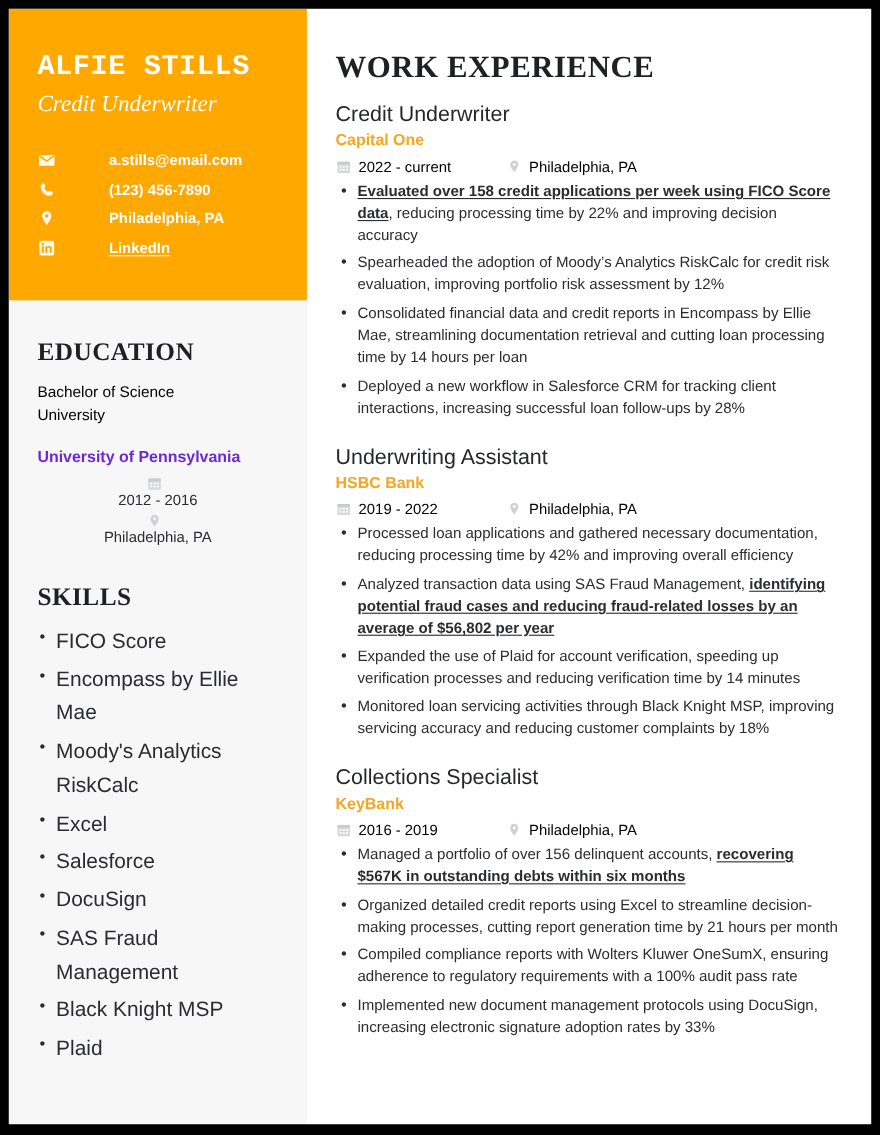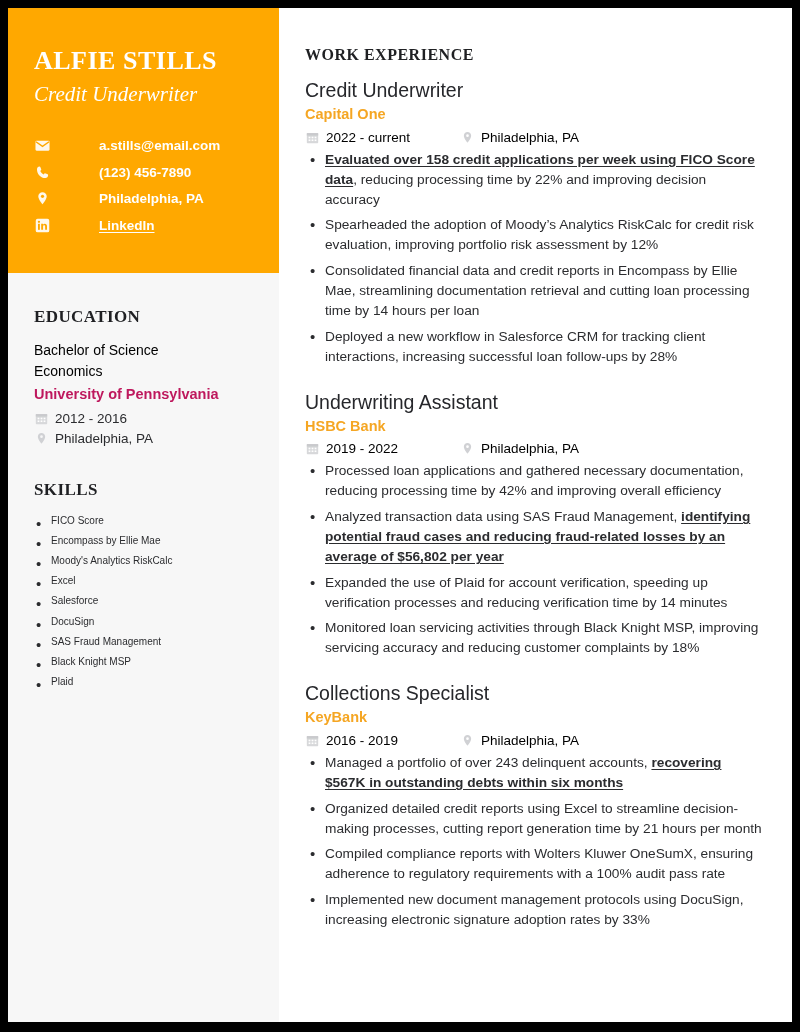--- a/index.html
+++ b/index.html
@@ -34,21 +34,21 @@
     background: #f7f7f7;
     position: relative;
   }
   .sidebar-header {
     background: #ffa800;
     padding: 38px 26px 30px 26px;
     box-sizing: border-box;
     min-height: 253px;
   }
   .name {
-    font-family: Liberation Serif, serif;
+    font-family: Liberation Mono, monospace;
     font-weight: bold;
     font-size: 26px;
     letter-spacing: 0.5px;
     color: #ffffff;
     margin: 0 0 6px 0;
     line-height: 1.15;
   }
   .job-title {
     font-family: "Liberation Serif", "DejaVu Serif", serif;
     font-style: italic;
@@ -89,61 +89,62 @@
   
   .side-section {
     padding: 0 26px;
   }
   .side-section.education { padding-top: 34px; }
   .side-section.skills { padding-top: 34px; }
 
   .side-heading {
     font-family: "Liberation Serif", "DejaVu Serif", serif;
     font-weight: bold;
-    font-size: 17px;
+    font-size: 23px;
     letter-spacing: 0.4px;
     color: #1f2023;
     margin: 0 0 13px 0;
   }
   .edu-line {
     font-size: 14px;
     color: #000000;
     line-height: 1.5;
   }
   .edu-school {
     font-size: 14.5px;
     font-weight: bold;
-    color: #be185d;
+    color: #6d28d9;
     line-height: 1.55;
-    margin-top: 1px;
+    margin-top: 17px;
   }
   .meta-row {
     display: flex;
     align-items: center;
     font-size: 13.5px;
     color: #2b2c2f;
     margin-top: 5px;
+    flex-direction: column;
   }
   .meta-row .ico {
     width: 14px;
     flex: 0 0 14px;
     margin-right: 7px;
     display: inline-flex;
     align-items: center;
     justify-content: center;
   }
   .skill-list {
     list-style: none;
     margin: 0;
     padding: 0;
   }
   .skill-item {
     position: relative;
     padding-left: 17px;
-    font-size: 10px;
+    font-size: 19px;
     color: #2b2c2f;
     line-height: 1.62;
     margin-bottom: 4px;
   }
   .skill-item::before {
     content: "•";
     position: absolute;
     left: 2px;
     top: -1px;
     font-size: 15px;
@@ -153,21 +154,21 @@
   
   .main {
     flex: 1 1 auto;
     background: #ffffff;
     padding: 38px 28px 0 26px;
     box-sizing: border-box;
   }
   .main-heading {
     font-family: "Liberation Serif", "DejaVu Serif", serif;
     font-weight: bold;
-    font-size: 16px;
+    font-size: 28px;
     letter-spacing: 0.5px;
     color: #1f2023;
     margin: 0 0 14px 0;
   }
   .job { margin-bottom: 23px; }
   .job:last-child { margin-bottom: 0; }
   .job-role {
     font-size: 19.5px;
     color: #26272b;
     margin: 0 0 2px 0;
@@ -286,21 +287,21 @@
           </span>
           <a class="contact-link" href="#">LinkedIn</a>
         </li>
 
       </ul>
     </div>
 
     <section class="side-section education">
       <h2 class="side-heading">EDUCATION</h2>
       <div class="edu-line">Bachelor of Science</div>
-      <div class="edu-line">Economics</div>
+      <div class="edu-line">University</div>
       <div class="edu-school">University of Pennsylvania</div>
       <div class="meta-row">
         <span class="ico">
           <svg width="13" height="13" viewBox="0 0 16 16">
               <rect x="1" y="2.6" width="14" height="12.4" rx="1" fill="#d7d8da"></rect>
               <rect x="1" y="2.6" width="14" height="3" fill="#c9cacd"></rect>
               <rect x="3.2" y="7" width="2.2" height="2" fill="#ffffff"></rect>
               <rect x="6.9" y="7" width="2.2" height="2" fill="#ffffff"></rect>
               <rect x="10.6" y="7" width="2.2" height="2" fill="#ffffff"></rect>
               <rect x="3.2" y="10.4" width="2.2" height="2" fill="#ffffff"></rect>
@@ -436,21 +437,21 @@
               <span class="ico">
                 <svg width="13" height="13" viewBox="0 0 16 16">
                   <path d="M8 1.2c-2.5 0-4.5 2-4.5 4.5 0 3.3 4.5 8.6 4.5 8.6s4.5-5.3 4.5-8.6c0-2.5-2-4.5-4.5-4.5z" fill="#d0d1d4"></path>
                   <circle cx="8" cy="5.7" r="1.6" fill="#ffffff"></circle>
                 </svg>
               </span>
               <span>Philadelphia, PA</span>
             </span>
           </div>
           <ul class="bullets">
-            <li class="bullet"><span>Managed a portfolio of over 243 delinquent accounts, </span><b class="hl">recovering $567K in outstanding debts within six months</b></li>
+            <li class="bullet"><span>Managed a portfolio of over 156 delinquent accounts, </span><b class="hl">recovering $567K in outstanding debts within six months</b></li>
             <li class="bullet"><span>Organized detailed credit reports using Excel to streamline decision-making processes, cutting report generation time by 21 hours per month</span></li>
             <li class="bullet"><span>Compiled compliance reports with Wolters Kluwer OneSumX, ensuring adherence to regulatory requirements with a 100% audit pass rate</span></li>
             <li class="bullet"><span>Implemented new document management protocols using DocuSign, increasing electronic signature adoption rates by 33%</span></li>
           </ul>
         </section>
       </div>
   </main>
 
 </div>
 

